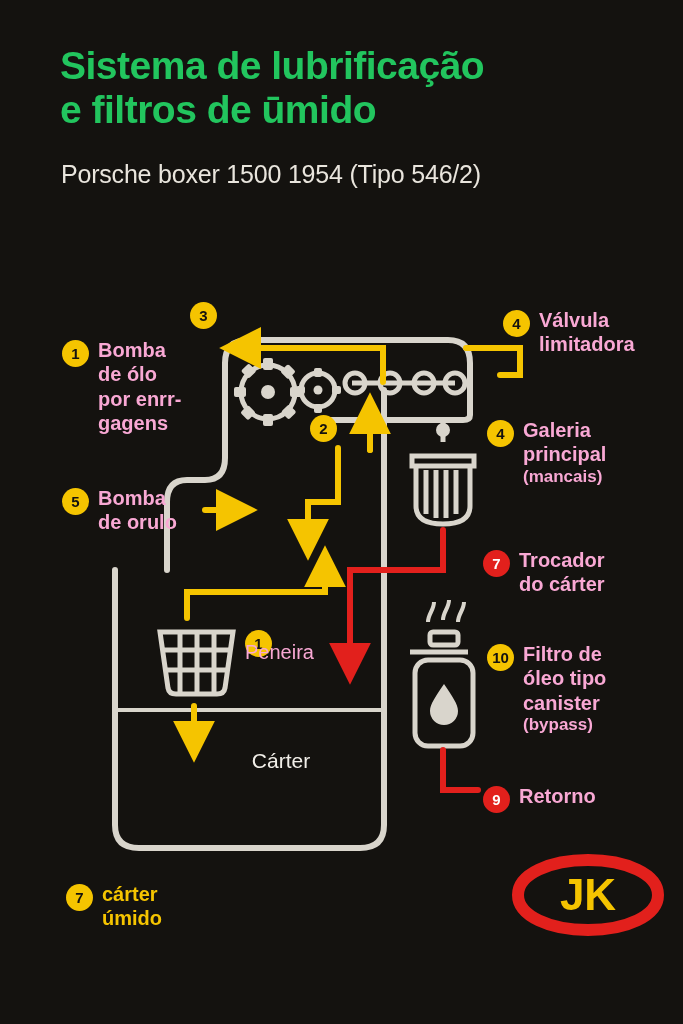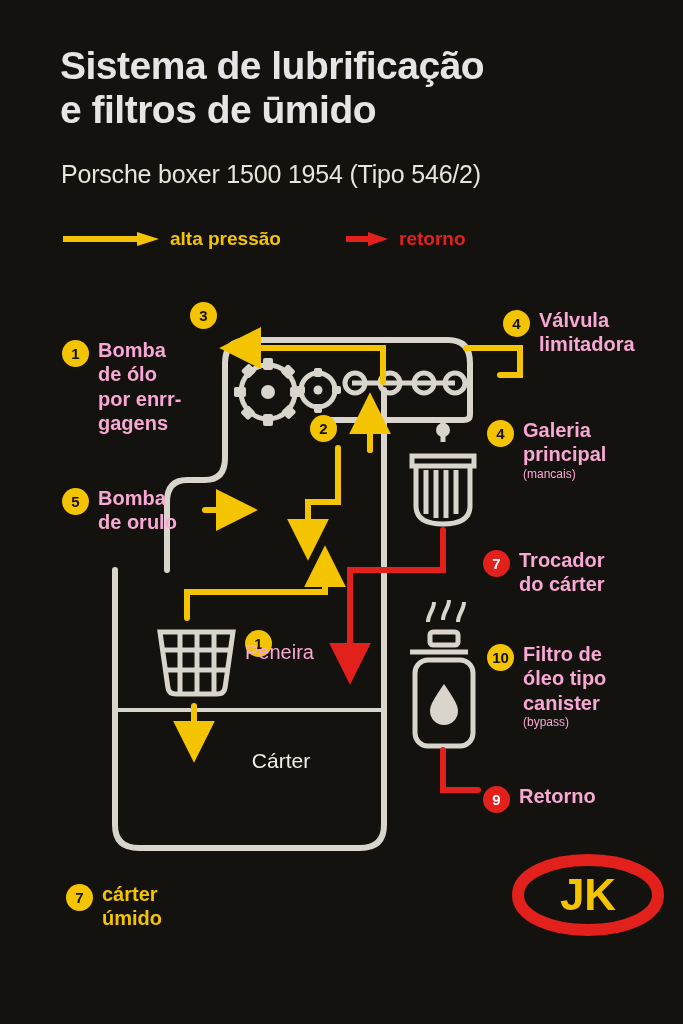--- a/index.html
+++ b/index.html
@@ -24,21 +24,21 @@
   
   .title {
     position: absolute;
     left: 60px;
     top: 44px;
     width: 600px;
     font-size: 39px;
     line-height: 1.12;
     font-weight: bold;
     letter-spacing: -0.5px;
-    color: #e5e5e5;
+    color: #22c55e;
   }
   .subtitle {
     position: absolute;
     left: 61px;
     top: 160px;
     width: 600px;
     font-size: 25px;
     color: #e9e5dd;
     letter-spacing: -0.2px;
   }
@@ -92,21 +92,21 @@
   }
   .badge.y { background: #f5c400; }
   .badge.r { background: #e2201c; color: #ffffff; }
   .label {
     font-size: 20px;
     line-height: 1.22;
     color: #f9a8d4;
     font-weight: bold;
   }
   .label.norm { font-weight: normal; }
-  .label.small { font-size: 12px; font-weight: normal; }
+  .label.small { font-size: 17px; font-weight: bold; }
   .label.yellowtx { color: #f5c400; font-weight: bold; }
 
   
   #c-bomba-oleo   { left: 62px;  top: 338px; width: 165px; }
   #c-n3           { left: 190px; top: 300px; }
   #c-n2           { left: 310px; top: 413px; }
   #c-valvula      { left: 503px; top: 308px; width: 175px; }
   #c-galeria      { left: 487px; top: 418px; width: 190px; }
   #c-bomba-orulo  { left: 62px;  top: 486px; width: 180px; }
   #c-trocador     { left: 483px; top: 548px; width: 195px; }
@@ -151,36 +151,20 @@
 <body>
 
 <div class="page">
 
   <div class="title">
     <div>Sistema de lubrificação</div>
     <div>e filtros de ūmido</div>
   </div>
   <div class="subtitle">Porsche boxer 1500 1954 (Tipo 546/2)</div>
 
-  <div class="legend">
-    <div class="legend-item high">
-      <svg class="legend-arrow" width="100" height="16" viewBox="0 0 100 16">
-        <line x1="2" y1="8" x2="78" y2="8" stroke="#f5c400" stroke-width="6"></line>
-        <polygon points="76,1 98,8 76,15" fill="#f5c400"></polygon>
-      </svg>
-      <span>alta pressão</span>
-    </div>
-    <div class="legend-item ret">
-      <svg class="legend-arrow" width="46" height="16" viewBox="0 0 46 16">
-        <line x1="2" y1="8" x2="26" y2="8" stroke="#e2201c" stroke-width="6"></line>
-        <polygon points="24,1 44,8 24,15" fill="#e2201c"></polygon>
-      </svg>
-      <span>retorno</span>
-    </div>
-  </div>
 
   <svg id="diagram-svg" width="683" height="620" viewBox="0 0 683 620">
     <defs>
       <marker id="arrY" markerWidth="7" markerHeight="7" refX="3.2" refY="3.5" orient="auto">
         <polygon points="0,0 7,3.5 0,7" fill="#f5c400"></polygon>
       </marker>
       <marker id="arrR" markerWidth="7" markerHeight="7" refX="3.2" refY="3.5" orient="auto">
         <polygon points="0,0 7,3.5 0,7" fill="#e2201c"></polygon>
       </marker>
       <marker id="arrW" markerWidth="7" markerHeight="7" refX="3.2" refY="3.5" orient="auto">

